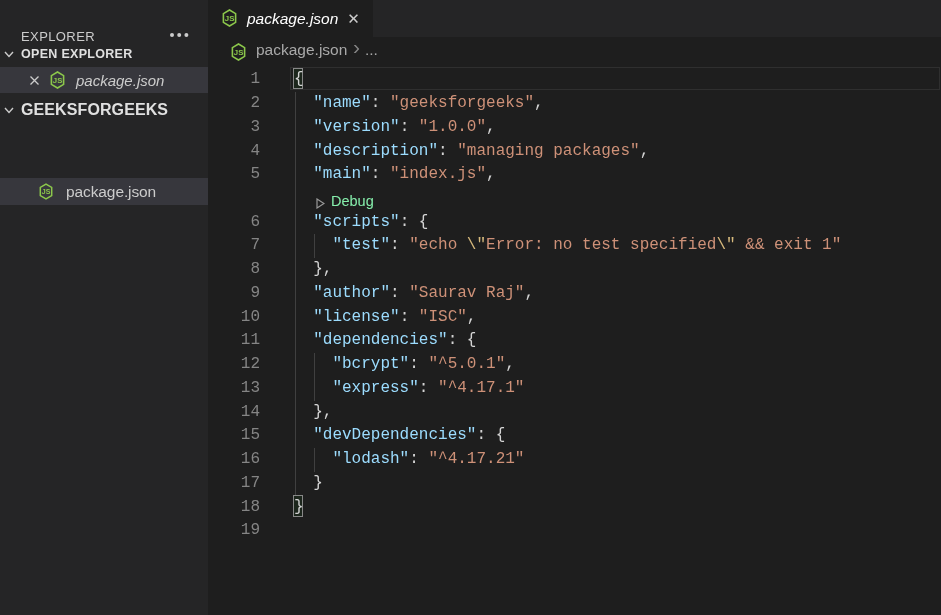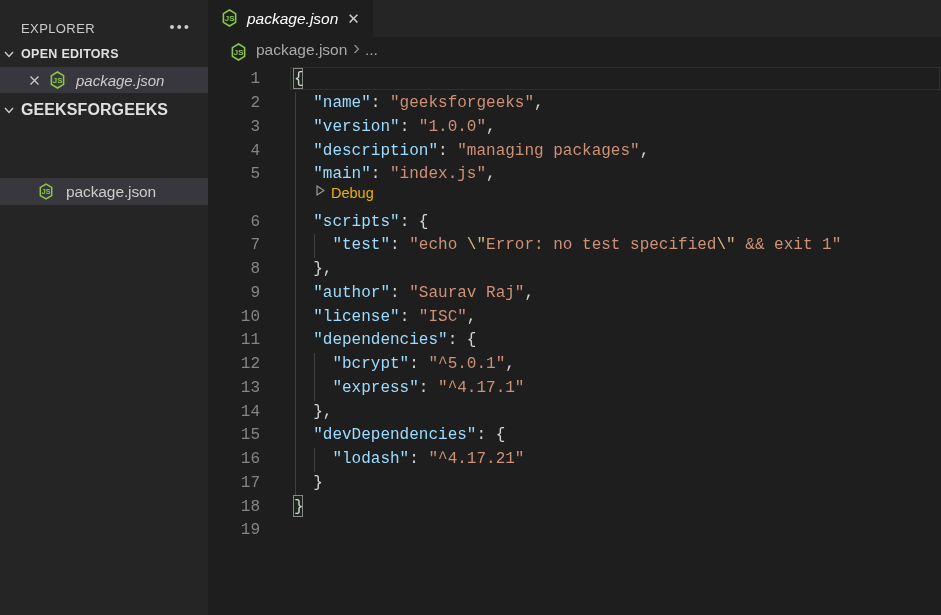--- a/index.html
+++ b/index.html
@@ -38,40 +38,40 @@
  </div>
  <div class="guide" style="left:86.5px;top:92.04px;height:403.58px"></div>
  <div class="guide" style="left:105.69999999999999px;top:234.48px;height:23.74px"></div>
  <div class="guide" style="left:105.69999999999999px;top:353.18px;height:47.48px"></div>
  <div class="guide" style="left:105.69999999999999px;top:448.14px;height:23.74px"></div>
  <div style="position:absolute;left:82px;top:66.6px;width:650px;height:23.4px;border:1px solid #2f2f2f"></div>
  <div style="position:absolute;left:84.60000000000002px;top:67.6px;width:10.8px;height:21.8px;border:1px solid #888888;background:rgba(22,80,22,0.18)"></div>
  <div style="position:absolute;left:84.60000000000002px;top:495.22px;width:10.8px;height:21.8px;border:1px solid #888888;background:rgba(22,80,22,0.18)"></div>
  <div id="gutter" class="mono"><div class="ln">1</div><div class="ln">2</div><div class="ln">3</div><div class="ln">4</div><div class="ln">5</div><div class="ln"></div><div class="ln">6</div><div class="ln">7</div><div class="ln">8</div><div class="ln">9</div><div class="ln">10</div><div class="ln">11</div><div class="ln">12</div><div class="ln">13</div><div class="ln">14</div><div class="ln">15</div><div class="ln">16</div><div class="ln">17</div><div class="ln">18</div><div class="ln">19</div></div>
  <div id="code" class="mono"><div class="cl"><span style="color:#d4d4d4">{</span></div><div class="cl">  <span style="color:#9cdcfe">"name"</span><span style="color:#d4d4d4">: </span><span style="color:#ce9178">"geeksforgeeks"</span><span style="color:#d4d4d4">,</span></div><div class="cl">  <span style="color:#9cdcfe">"version"</span><span style="color:#d4d4d4">: </span><span style="color:#ce9178">"1.0.0"</span><span style="color:#d4d4d4">,</span></div><div class="cl">  <span style="color:#9cdcfe">"description"</span><span style="color:#d4d4d4">: </span><span style="color:#ce9178">"managing packages"</span><span style="color:#d4d4d4">,</span></div><div class="cl">  <span style="color:#9cdcfe">"main"</span><span style="color:#d4d4d4">: </span><span style="color:#ce9178">"index.js"</span><span style="color:#d4d4d4">,</span></div><div class="cl"></div><div class="cl">  <span style="color:#9cdcfe">"scripts"</span><span style="color:#d4d4d4">: </span><span style="color:#d4d4d4">{</span></div><div class="cl">    <span style="color:#9cdcfe">"test"</span><span style="color:#d4d4d4">: </span><span style="color:#ce9178">"echo </span><span style="color:#d7ba7d">\"</span><span style="color:#ce9178">Error: no test specified</span><span style="color:#d7ba7d">\"</span><span style="color:#ce9178"> &amp;&amp; exit 1"</span></div><div class="cl">  <span style="color:#d4d4d4">},</span></div><div class="cl">  <span style="color:#9cdcfe">"author"</span><span style="color:#d4d4d4">: </span><span style="color:#ce9178">"Saurav Raj"</span><span style="color:#d4d4d4">,</span></div><div class="cl">  <span style="color:#9cdcfe">"license"</span><span style="color:#d4d4d4">: </span><span style="color:#ce9178">"ISC"</span><span style="color:#d4d4d4">,</span></div><div class="cl">  <span style="color:#9cdcfe">"dependencies"</span><span style="color:#d4d4d4">: </span><span style="color:#d4d4d4">{</span></div><div class="cl">    <span style="color:#9cdcfe">"bcrypt"</span><span style="color:#d4d4d4">: </span><span style="color:#ce9178">"^5.0.1"</span><span style="color:#d4d4d4">,</span></div><div class="cl">    <span style="color:#9cdcfe">"express"</span><span style="color:#d4d4d4">: </span><span style="color:#ce9178">"^4.17.1"</span></div><div class="cl">  <span style="color:#d4d4d4">},</span></div><div class="cl">  <span style="color:#9cdcfe">"devDependencies"</span><span style="color:#d4d4d4">: </span><span style="color:#d4d4d4">{</span></div><div class="cl">    <span style="color:#9cdcfe">"lodash"</span><span style="color:#d4d4d4">: </span><span style="color:#ce9178">"^4.17.21"</span></div><div class="cl">  <span style="color:#d4d4d4">}</span></div><div class="cl"><span style="color:#d4d4d4">}</span></div><div class="cl"></div></div>
- <div id="codelens" style="position:absolute;left:108px;top:185.40px;height:23.74px;display:flex;align-items:flex-start;color:#eab308;font-size:14.5px">
+ <div id="codelens" style="position:absolute;left:108px;top:185.40px;height:23.74px;display:flex;align-items:flex-end;color:#86efac;font-size:14.5px">
    <svg width="9" height="11" viewBox="0 0 9 11" style="margin-right:6px">
           <path d="M1 1 L8 5.5 L1 10 Z" fill="none" stroke="#999999" stroke-width="1.2"></path>
         </svg>Debug
  </div>
 </div>
 <div id="sidebar">
- <div class="row" style="top:8px;height:40px">
+ <div class="row" style="top:16px;height:40px">
         <span style="margin-left:21px;font-size:13px;letter-spacing:0.4px;color:#cccccc">EXPLORER</span>
    <svg style="position:absolute;left:169px;top:16px" width="21" height="6" viewBox="0 0 21 6">
           <circle cx="3" cy="3" r="2" fill="#cccccc"></circle>
           <circle cx="10.2" cy="3" r="2" fill="#cccccc"></circle>
           <circle cx="17.4" cy="3" r="2" fill="#cccccc"></circle>
         </svg>
       </div>
  <div class="row" style="top:41px;height:26px">
    <svg width="10" height="7" viewBox="0 0 10 7" style="margin-left:4px">
           <path d="M1 1 L5 5.4 L9 1" fill="none" stroke="#cccccc" stroke-width="1.4"></path>
         </svg>
-   <span style="margin-left:7px;font-size:12.5px;font-weight:bold;letter-spacing:0.3px;color:#e0e0e0">OPEN EDITORS</span>
+   <span style="margin-left:7px;font-size:12.5px;font-weight:bold;letter-spacing:0.3px;color:#e0e0e0">OPEN EXPLORER</span>
       </div>
  <div class="row sel" style="top:67px;height:26px">
    <svg width="11" height="11" viewBox="0 0 11 11" style="margin-left:29px">
           <path d="M1.5 1.5 L9.5 9.5 M9.5 1.5 L1.5 9.5" stroke="#cccccc" stroke-width="1.3"></path>
         </svg>
    <svg style="position:absolute;left:50px;top:4px" width="15" height="18" viewBox="0 0 15 18">
 <path d="M7.5 1 L13.6 4.6 V13.4 L7.5 17 L1.4 13.4 V4.6 Z" fill="none" stroke="#8cc84b" stroke-width="1.6"></path>
 <text x="7.6" y="12.2" font-size="7.8" font-family="Liberation Sans" font-weight="bold" text-anchor="middle" fill="#8cc84b">JS</text>
         </svg>
    <span style="position:absolute;left:76px;font-size:15px;font-style:italic;color:#cccccc">package.json</span>

